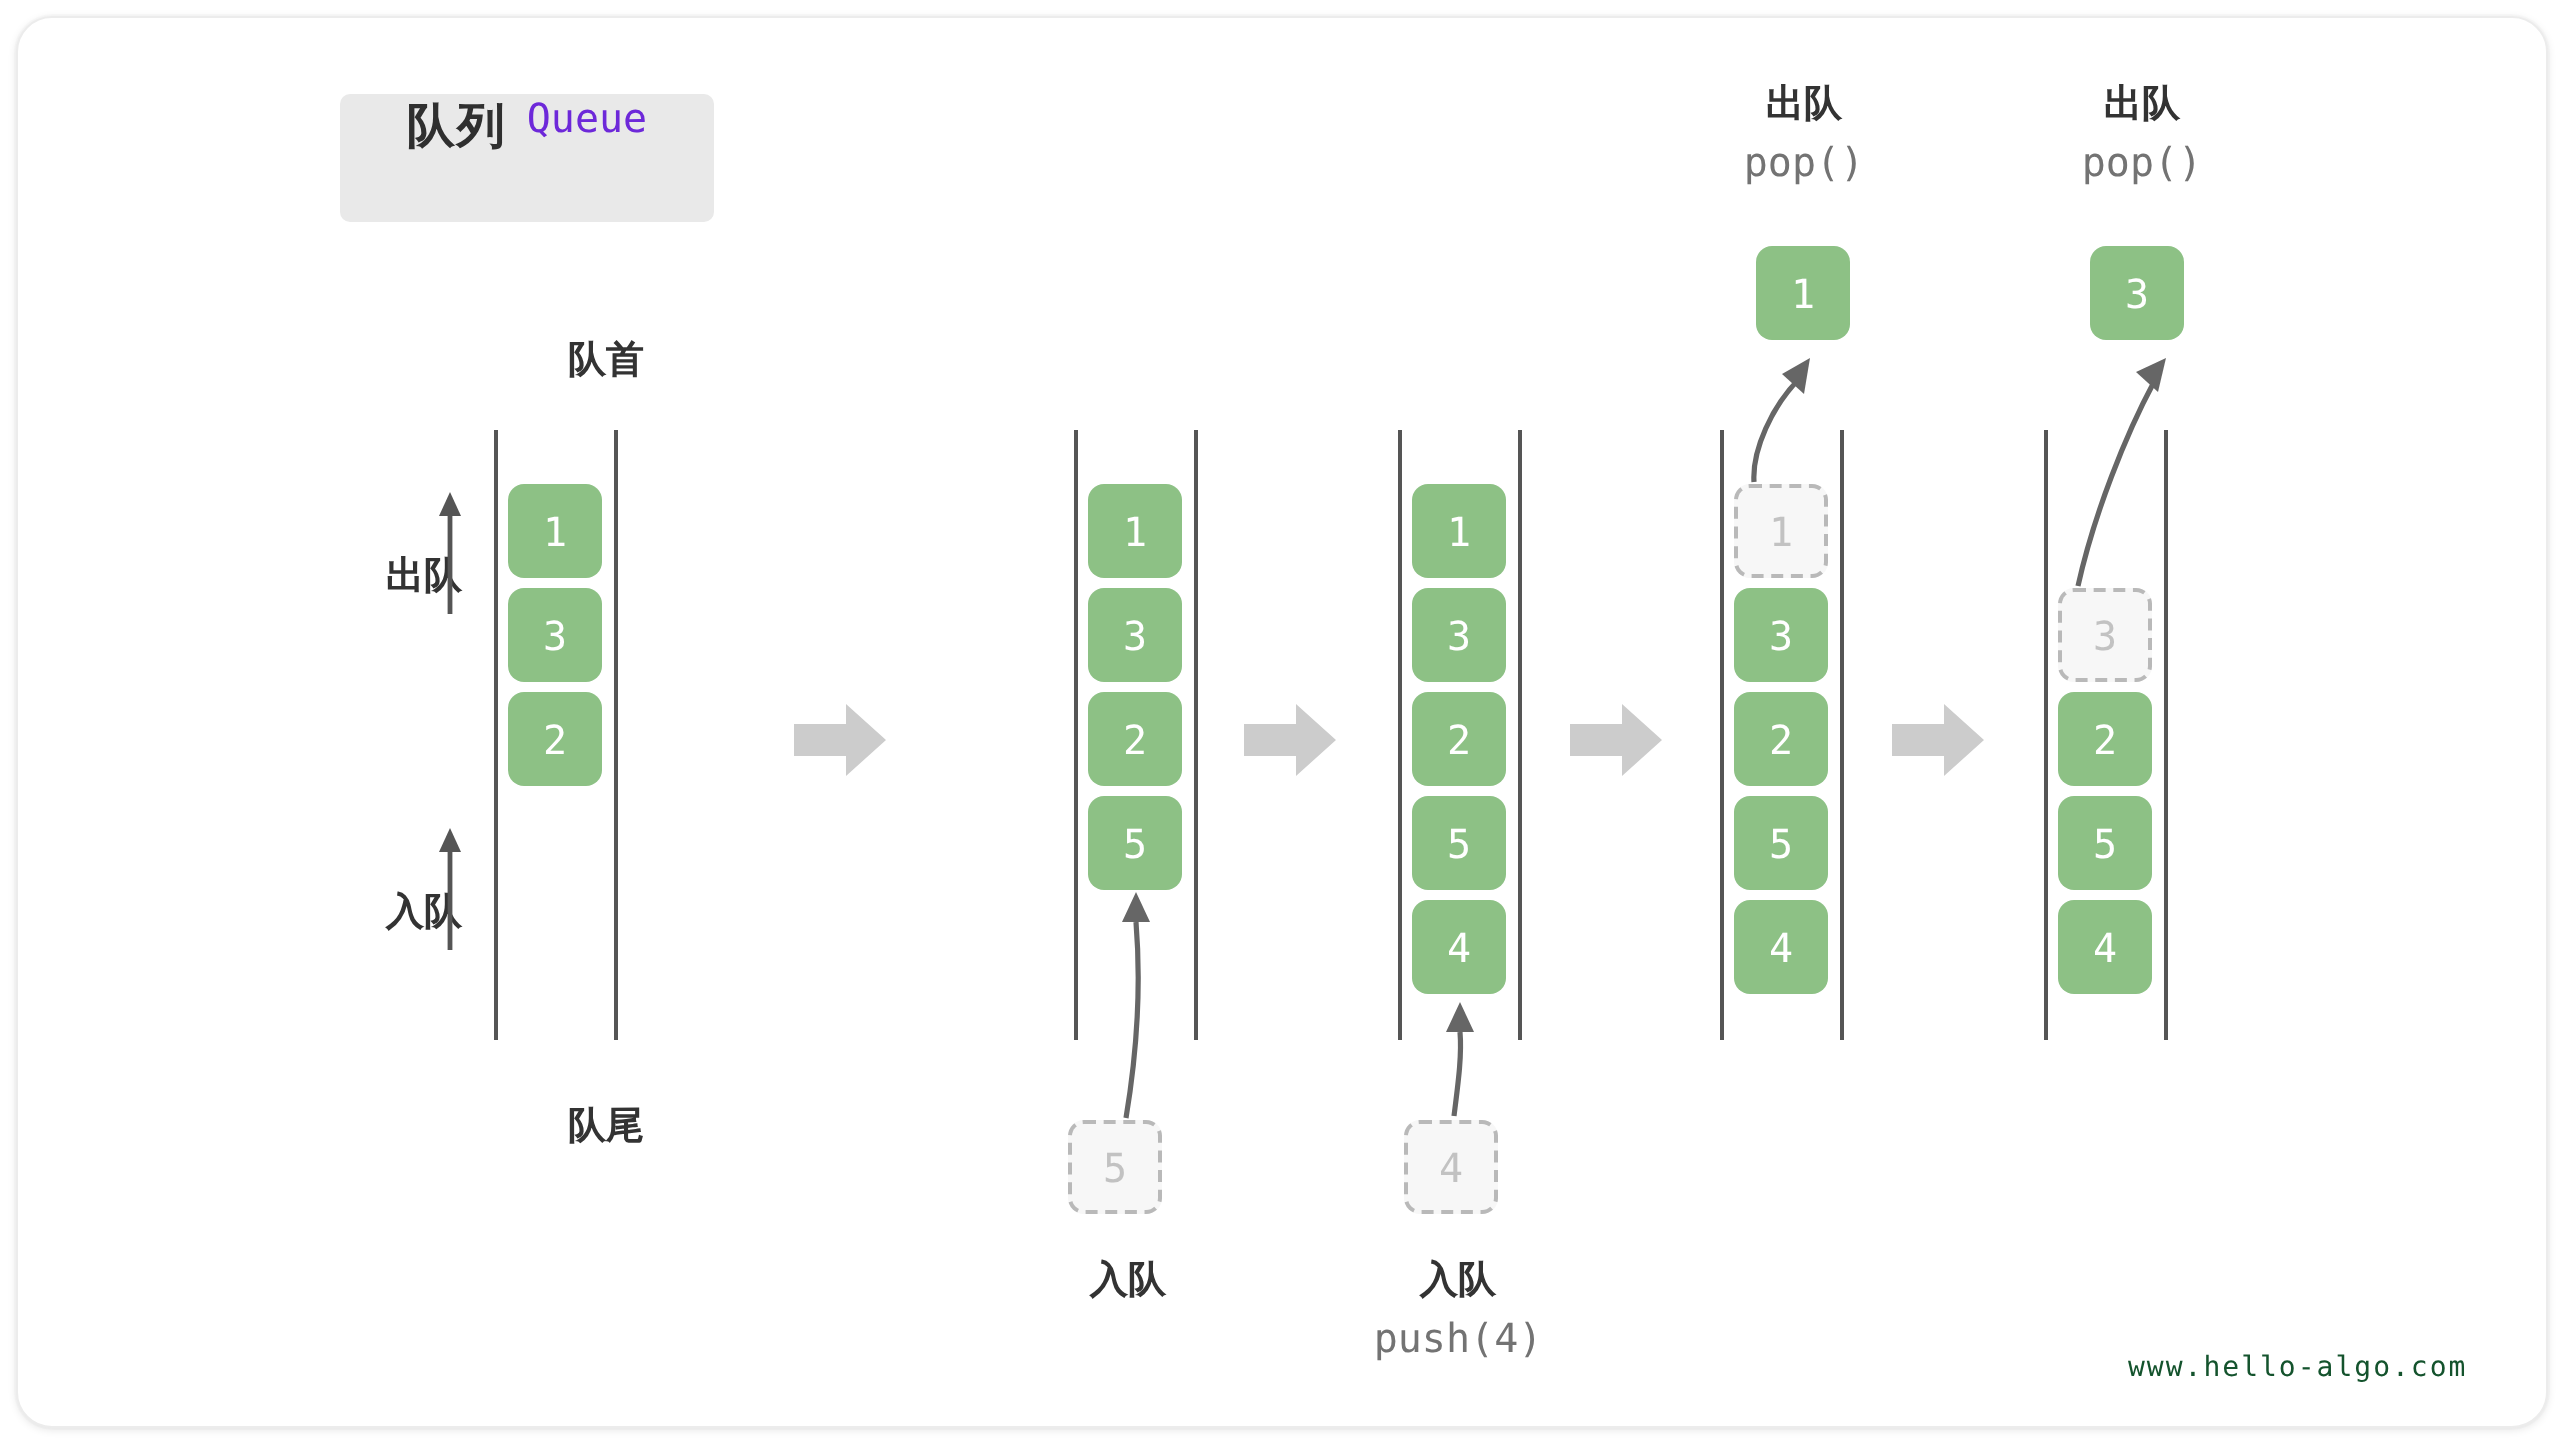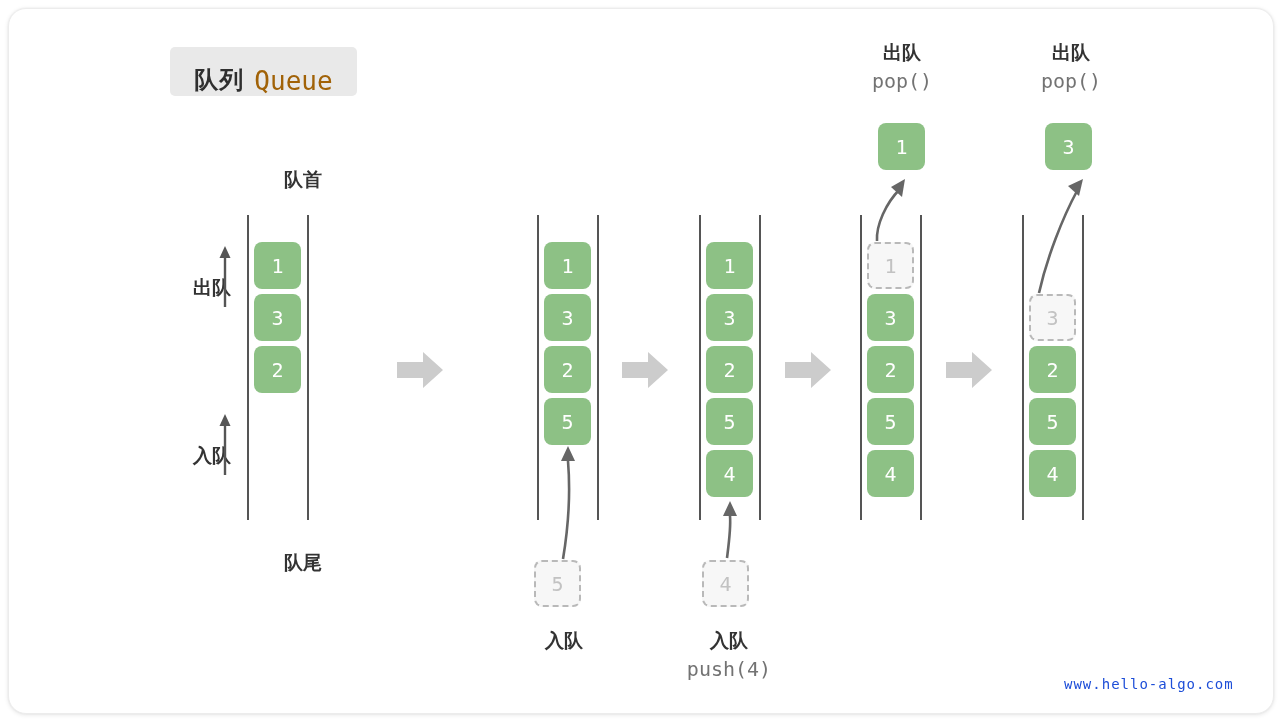--- a/index.html
+++ b/index.html
@@ -11,30 +11,30 @@
     background:#fff; border-radius:18px;
     border:1px solid #ececec;
     box-shadow:0 1px 4px rgba(0,0,0,0.10), 0 0 0 1px rgba(0,0,0,0.015);
     overflow:hidden;
   }
 
   .abs{position:absolute;}
 
   
   #title-chip{
-    left:161px; top:38px; width:187px; height:49px;
+    left:161px; top:38px; width:187px; height:64px;
     background:#e9e9e9; border-radius:5px;
-    display:flex; align-items:flex-end; justify-content:center;
+    display:flex; align-items:flex-start; justify-content:center;
   }
   #title-chip .cn{
     font-size:24px; font-weight:bold; color:#2f2f2f; letter-spacing:1px;
   }
   #title-chip .en{
     font-family:"DejaVu Sans Mono","Liberation Mono",monospace;
-    font-size:26px; color:#a16207; margin-left:10px;margin-top:44px;
+    font-size:20px; color:#6d28d9; margin-left:10px;
   }
 
   
   .cnlabel{
     font-size:19px; font-weight:bold; color:#333; white-space:nowrap;padding-left:36px;
   }
 
   .caption{ text-align:center; }
   .caption .l1{
     font-size:19px; font-weight:bold; color:#333; line-height:26px;
@@ -64,21 +64,21 @@
   }
 
   
   .steparrow{ width:46px; height:40px; }
 
   
   .uparrow{ width:16px; height:62px; }
 
   .watermark{
     font-family:"DejaVu Sans Mono","Liberation Mono",monospace;
-    font-size:14px; color:#1d4ed8; letter-spacing:1px;
+    font-size:14px; color:#14532d; letter-spacing:1px;
   }
 </style>
 </head>
 <body>
 
 <div id="card">
 
   <div class="abs" id="title-chip">
     <span class="cn">队列</span>
     <span class="en">Queue</span>

